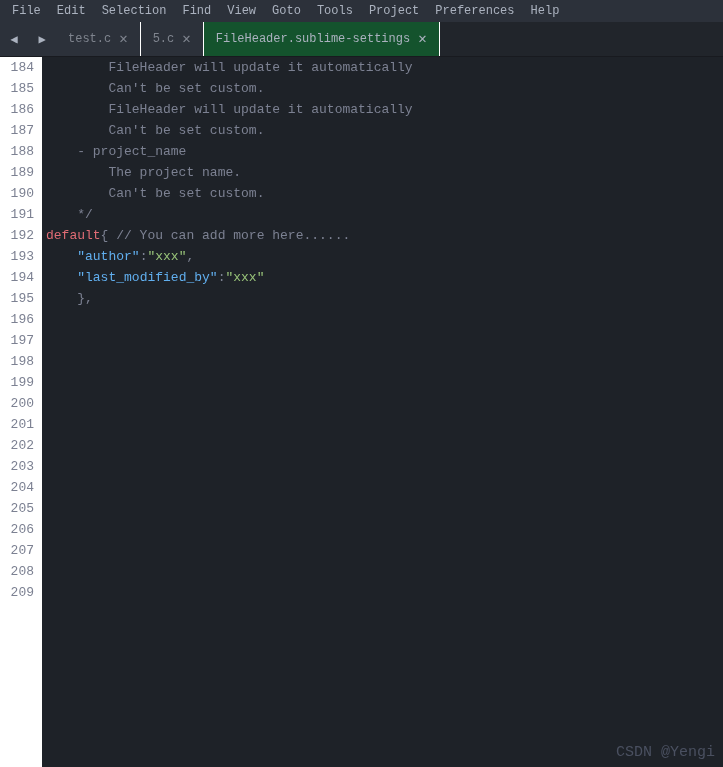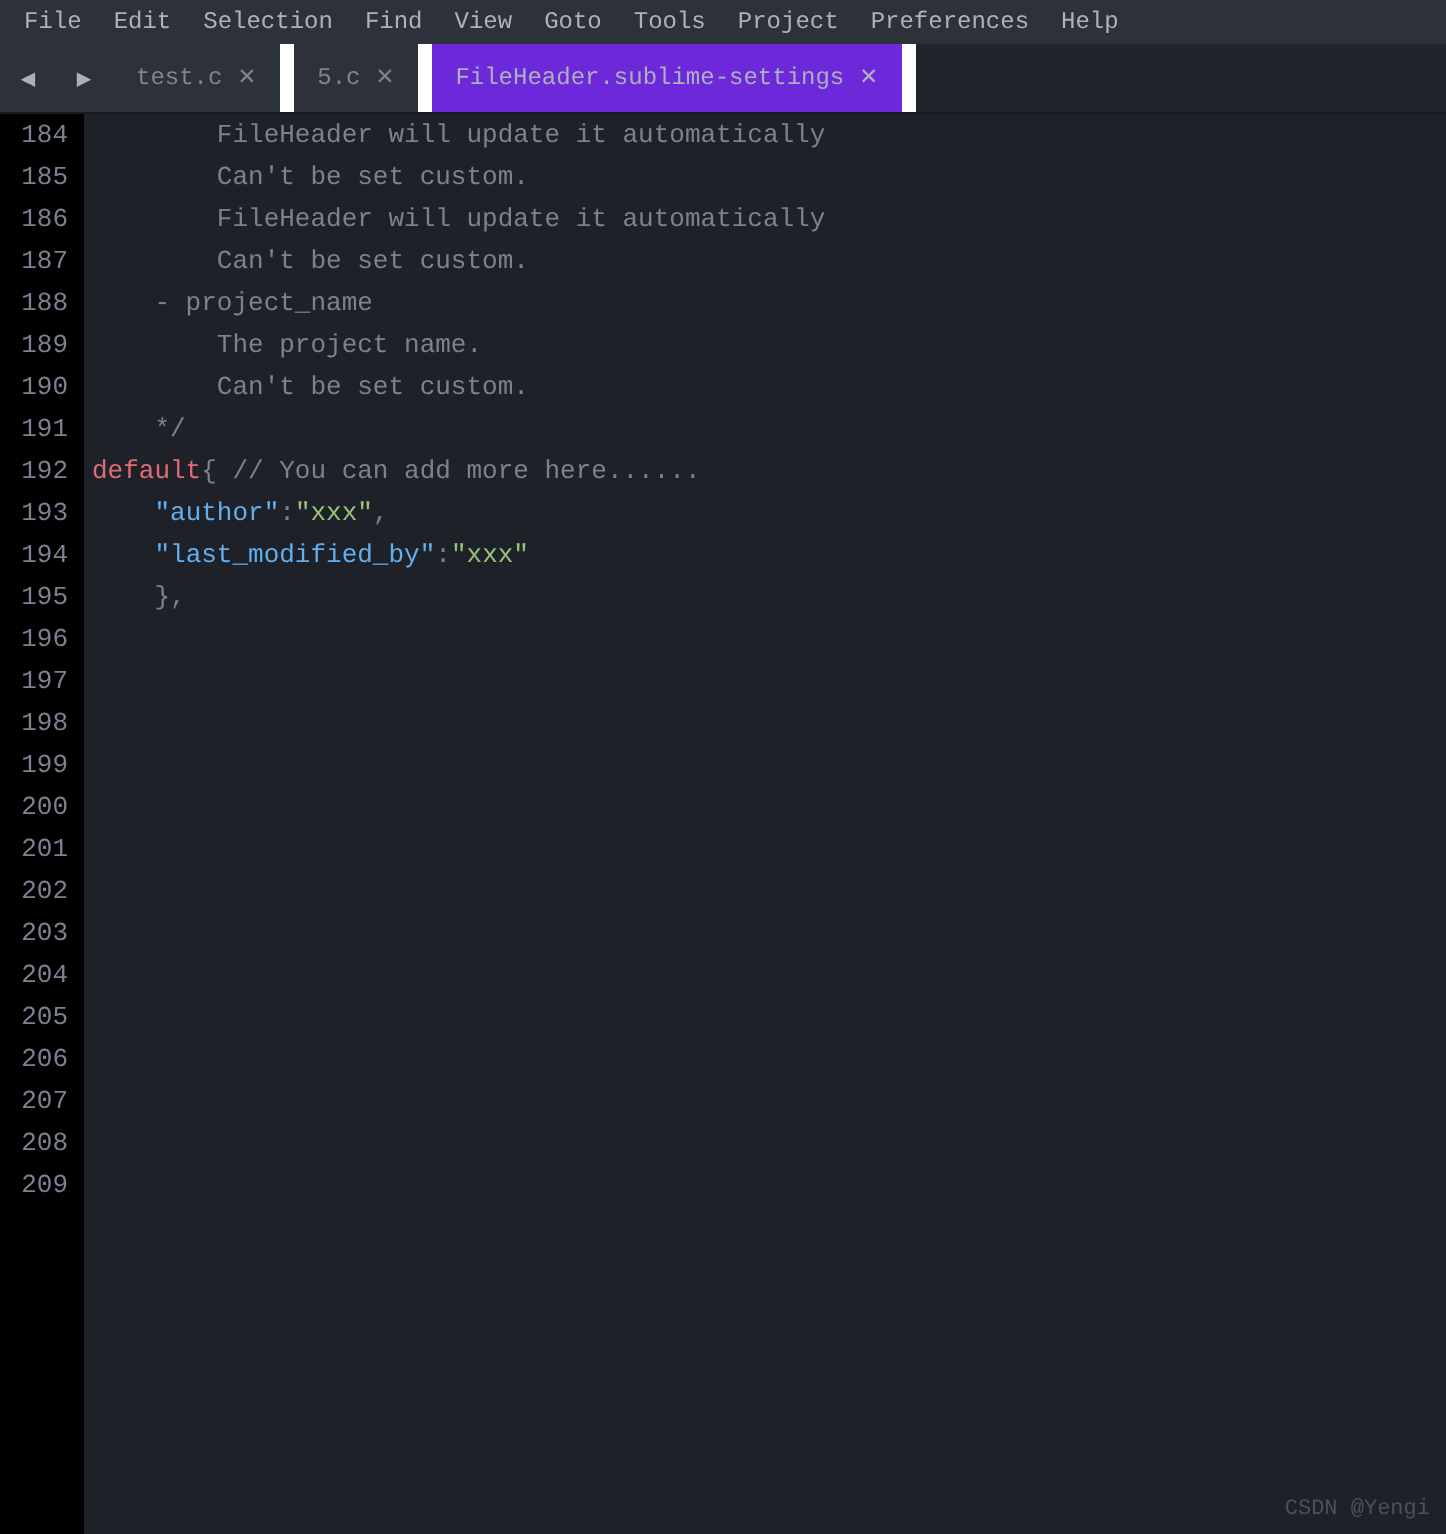--- a/index.html
+++ b/index.html
@@ -61,28 +61,28 @@
     }
 
     .tab {
       display: flex;
       align-items: center;
       padding: 0 12px;
       background: #2c313a;
       color: #7f848e;
       cursor: pointer;
       font-size: 12px;
-      border-right: 7px solid #ffffff;
+      border-right: 1px solid #ffffff;
       position: relative;
       height: 100%;
       white-space: nowrap;
     }
 
     .tab.active {
-      background: #6d28d9;
+      background: #14532d;
       color: #abb2bf;
     }
 
     .tab .close-btn {
       margin-left: 8px;
       font-size: 14px;
       color: #7f848e;
       line-height: 1;
     }
 
@@ -99,21 +99,21 @@
       flex-direction: column;
     }
 
     .editor-content {
       flex: 1;
       overflow: hidden;
       display: flex;
     }
 
     .line-numbers {
-      background-color: #000000;
+      background-color: #ffffff;
       color: #495162;
       padding: 0 8px;
       text-align: right;
       font-size: 13px;
       line-height: 21px;
       user-select: none;
       flex-shrink: 0;
       min-width: 42px;
     }
 
@@ -144,21 +144,21 @@
 
     .kw-key {
       color: #61afef;
     }
 
     
     .watermark {
       position: fixed;
       bottom: 6px;
       right: 8px;
-      font-size: 11px;
+      font-size: 15px;
       color: #4a5060;
       margin-left: 26px;
     }
   </style>
 </head>
 <body>
 
 <div class="menubar">
   <span class="menubar-item">File</span>
   <span class="menubar-item">Edit</span>

